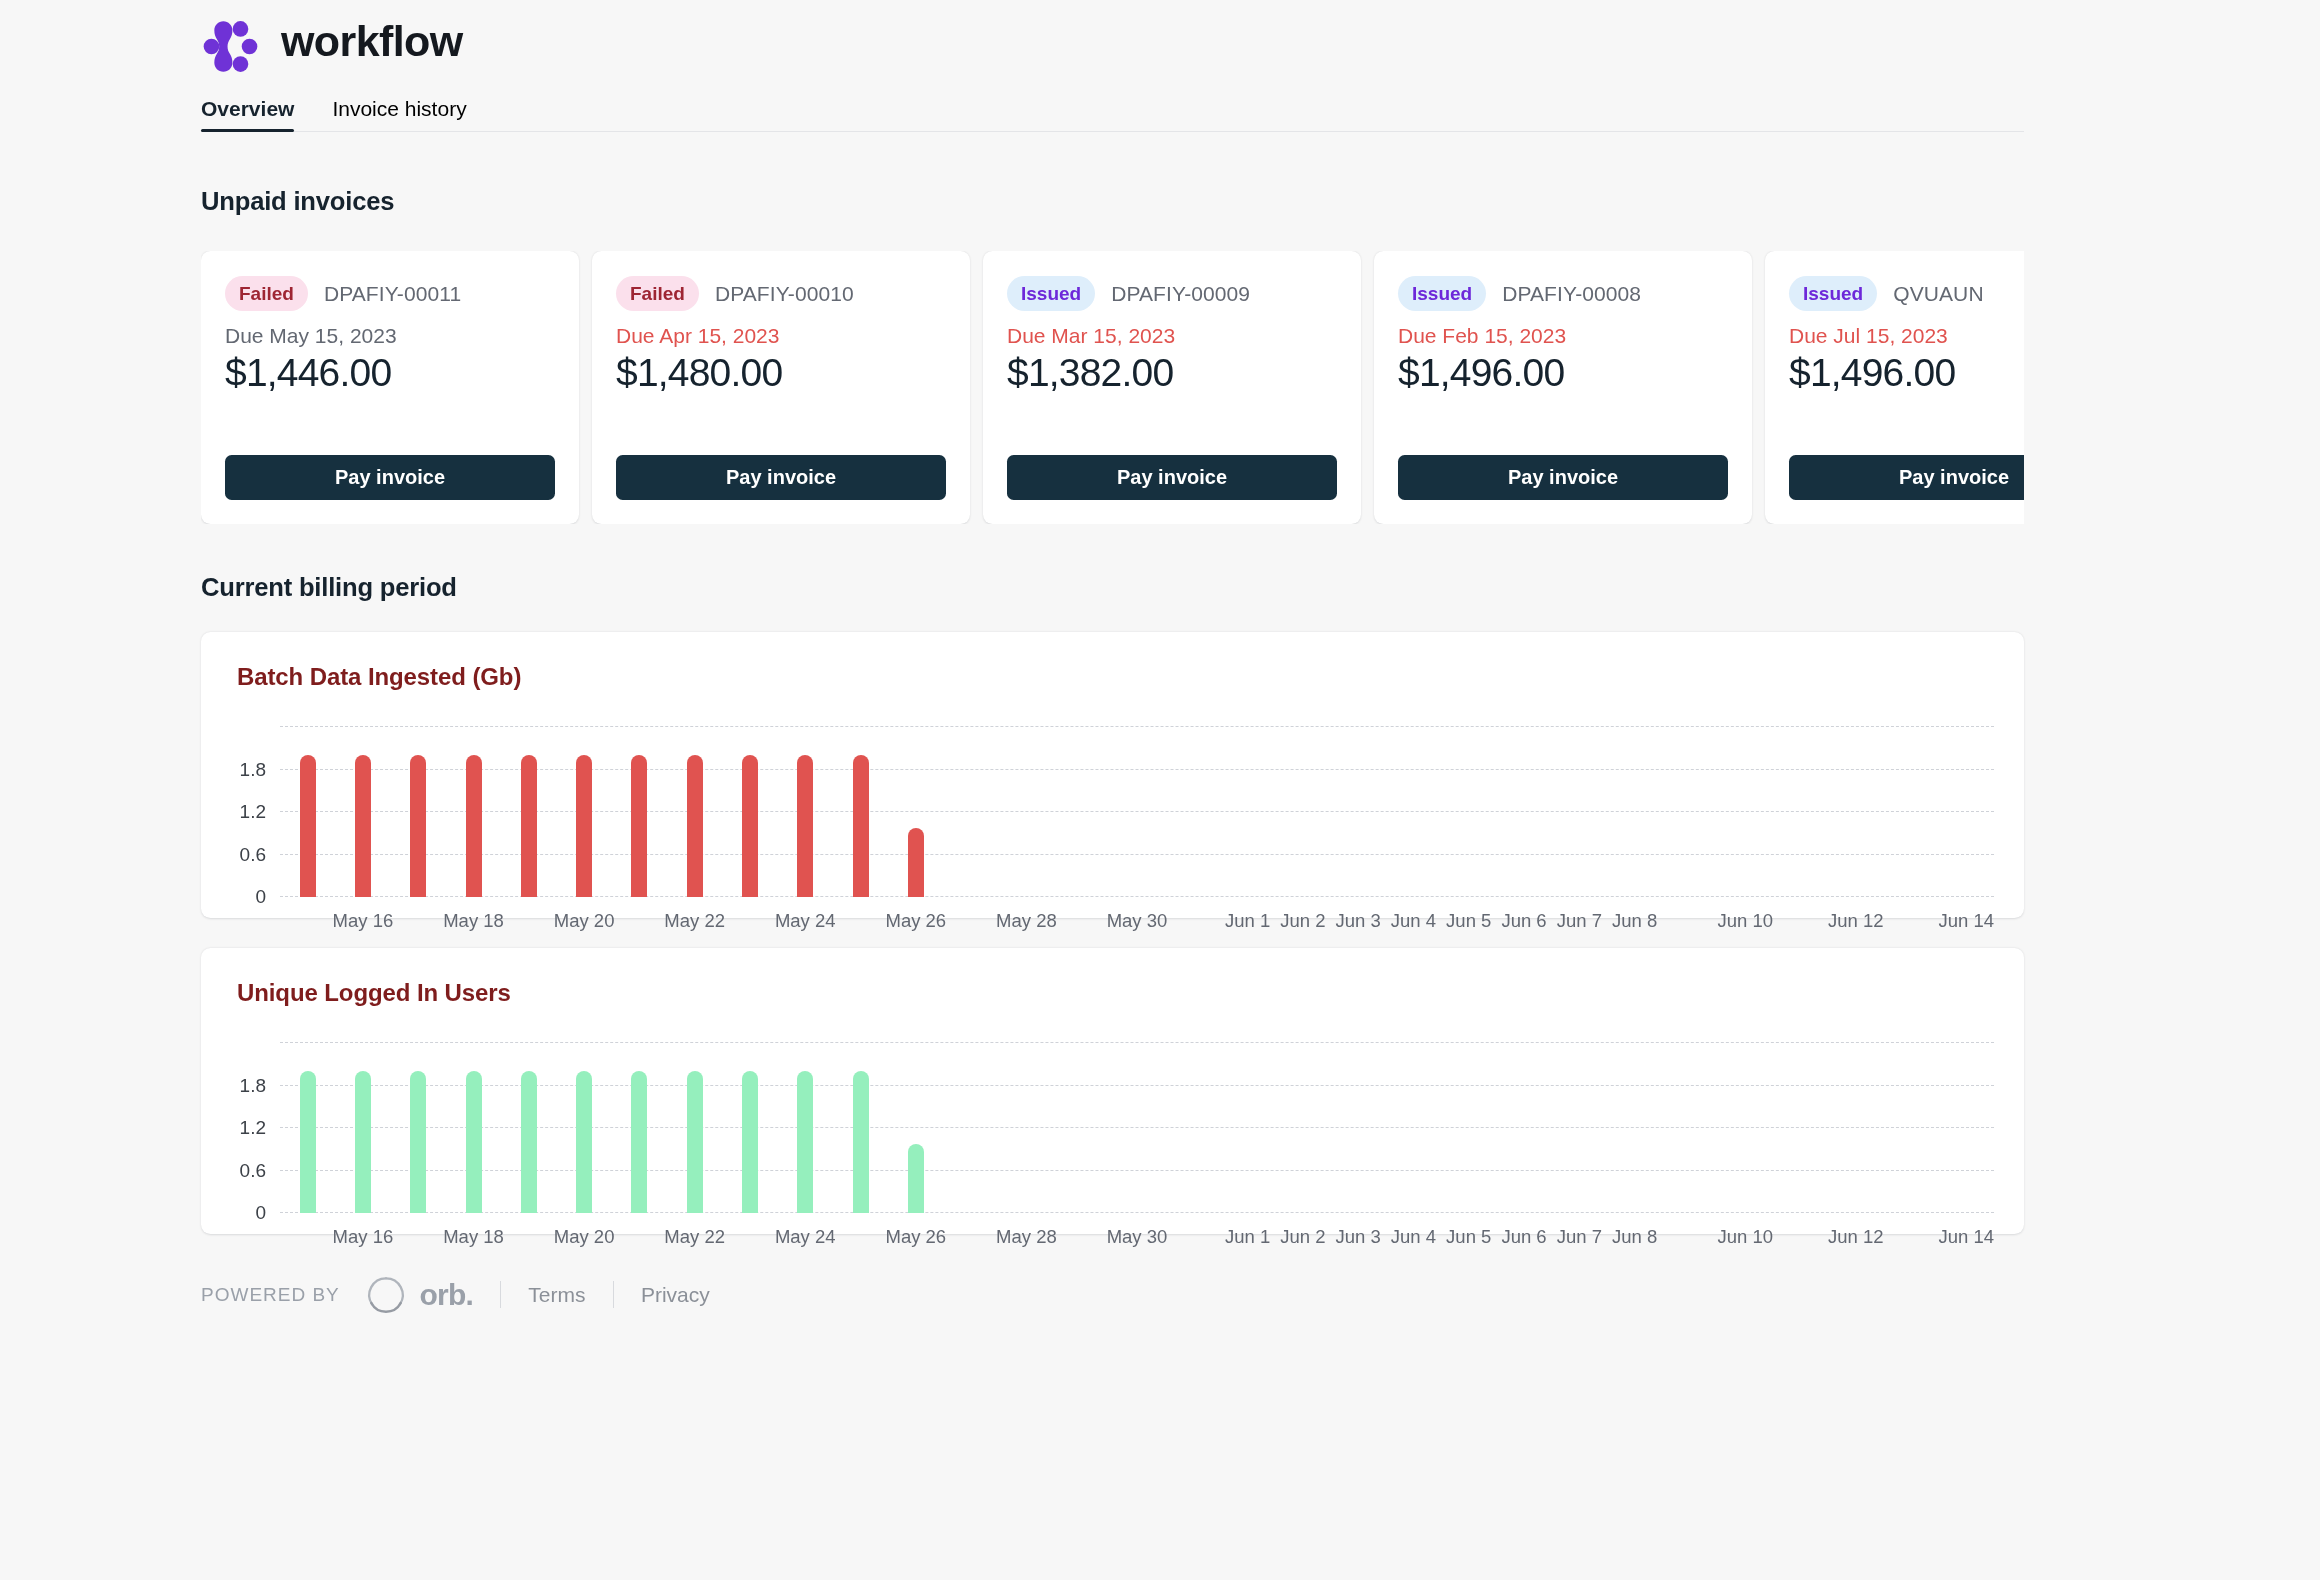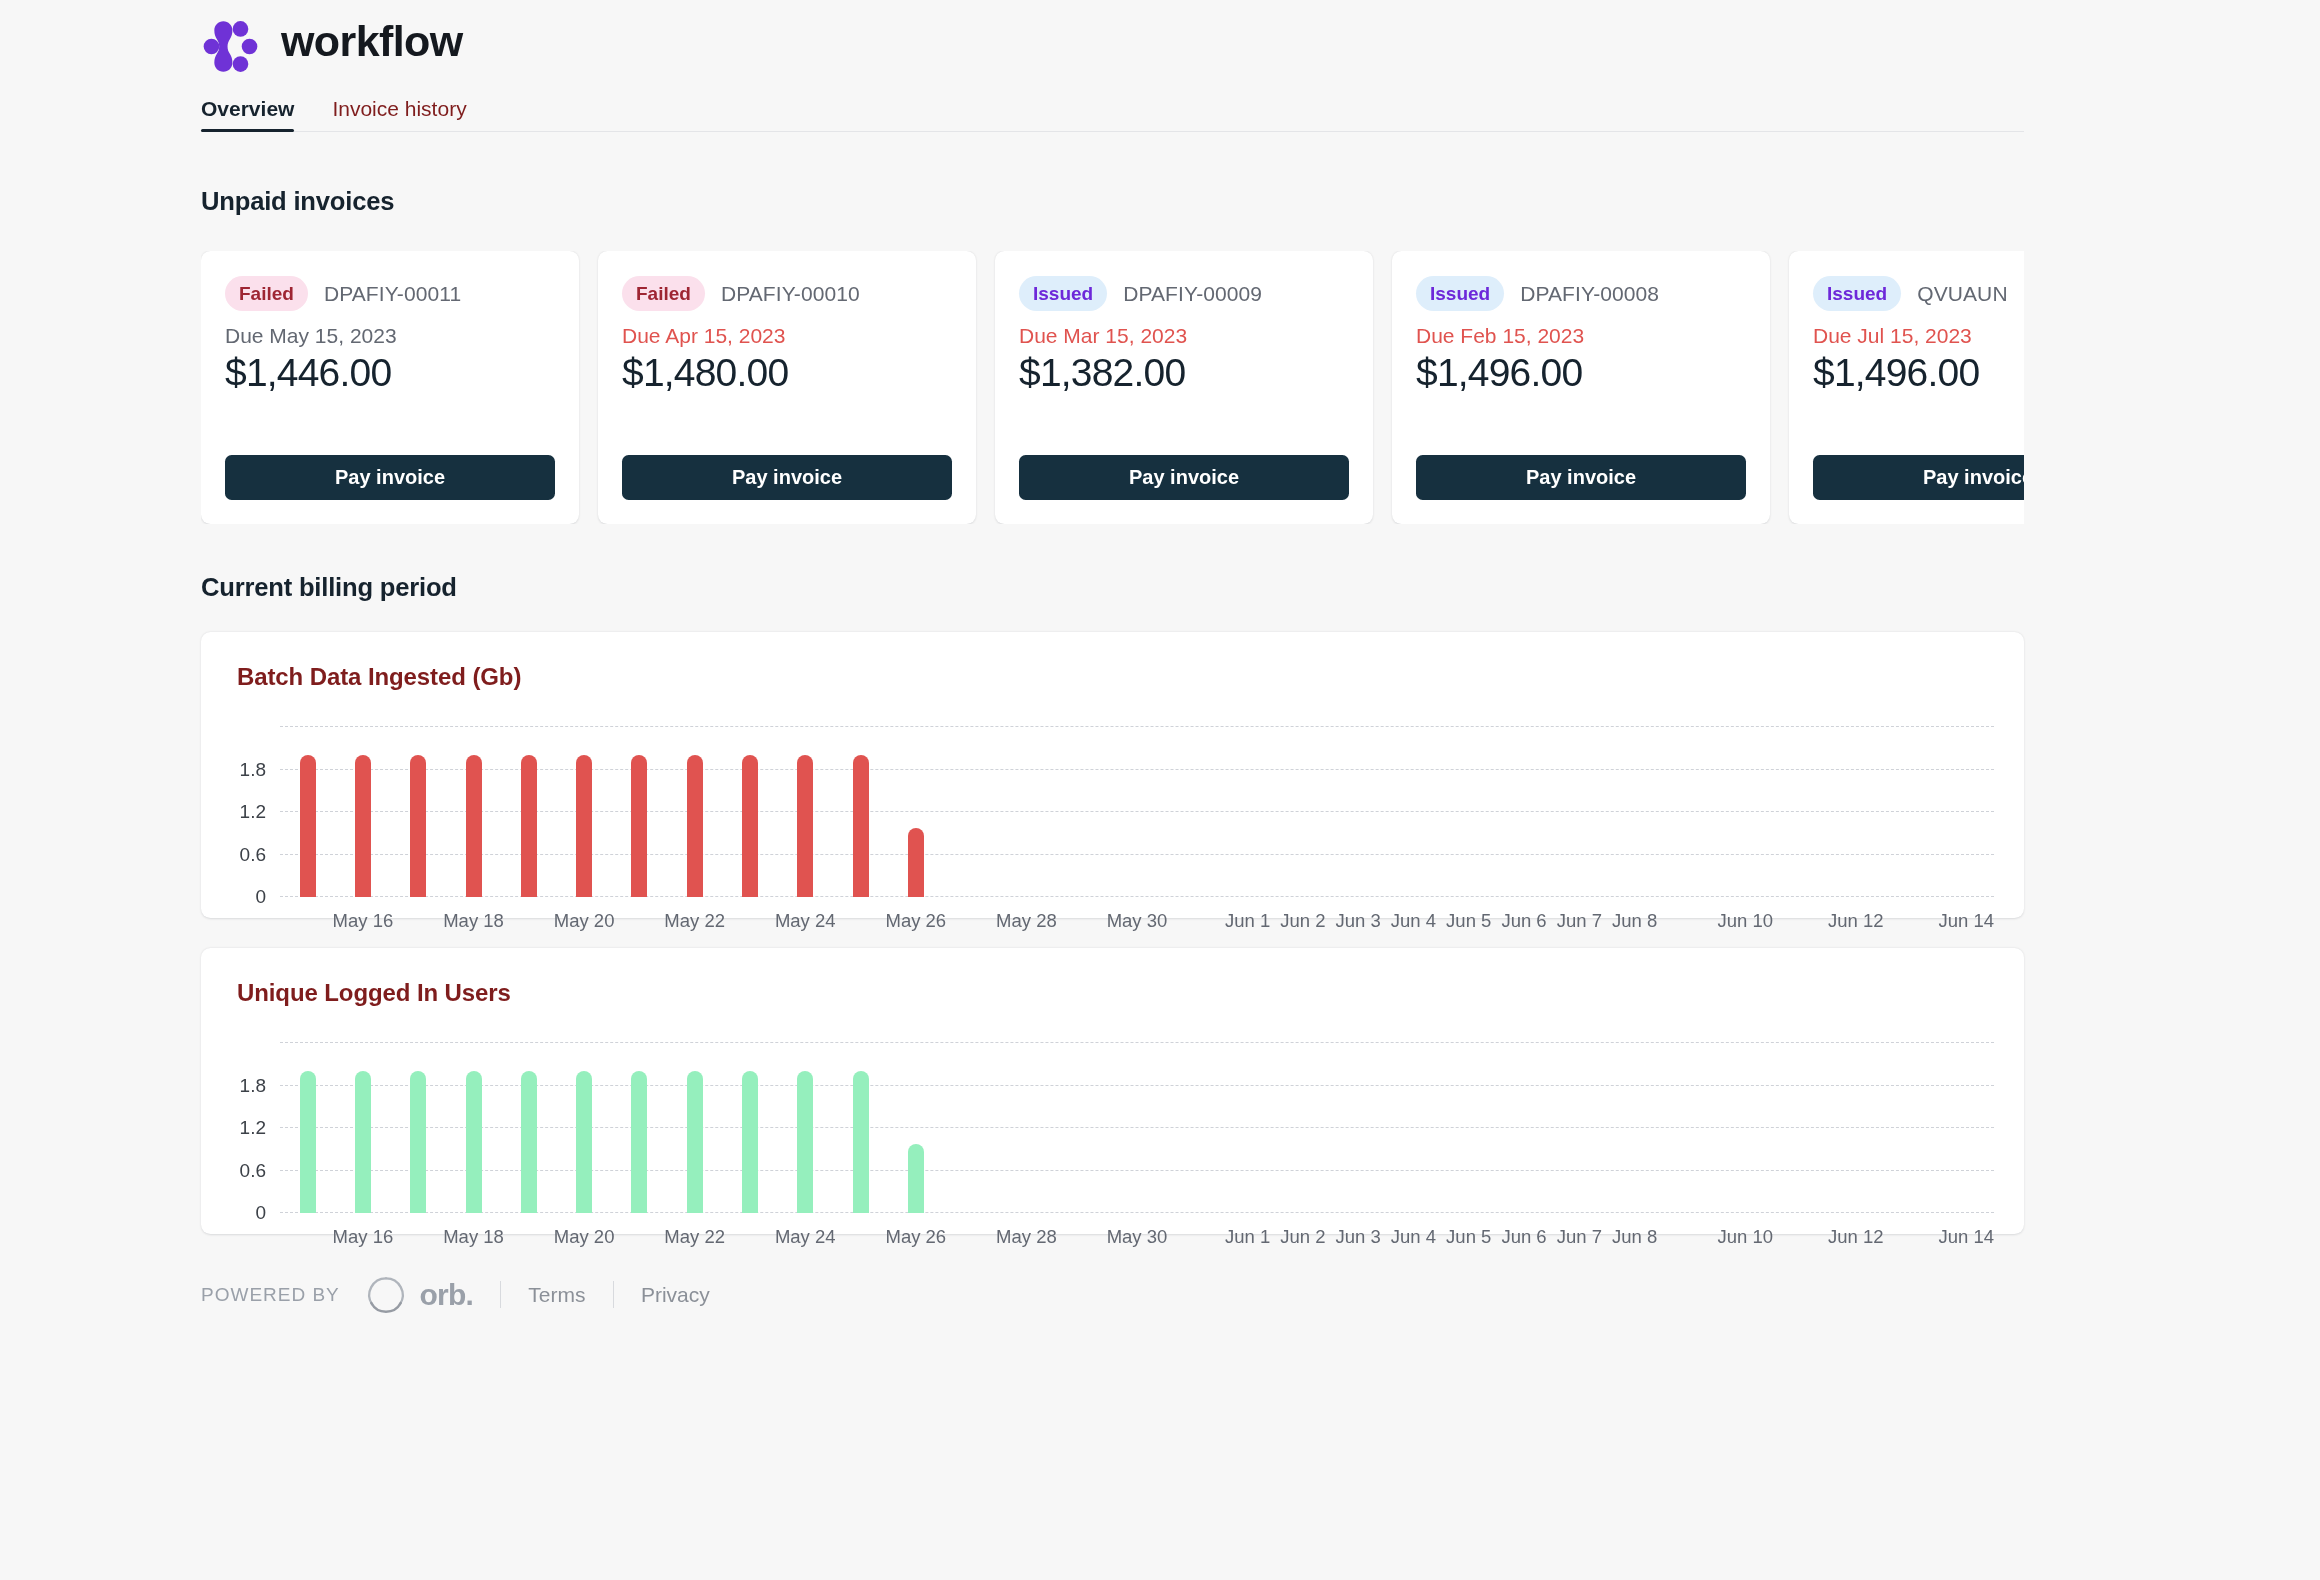--- a/index.html
+++ b/index.html
@@ -31,40 +31,40 @@
     font-size: 43px; font-weight: bold; color: #15191f;
     letter-spacing: -0.6px;
   }
   .tabs {
     display: flex; align-items: flex-end; gap: 38px;
     border-bottom: 1.4px solid #e4e5e8;
     height: 51px;
     width: 1823px;
   }
   .tab {
-    font-size: 21px; color: #7f1d1d; padding-bottom: 12.3px;
+    font-size: 21px; color: #000000; padding-bottom: 12.3px;
     cursor: pointer; line-height: 1; position: relative;
   }
   .tab.active { color: #16232e; font-weight: bold; }
   .tab.active::after {
     content: ""; position: absolute; left: 0; right: 0; bottom: -1.4px;
     height: 3.3px; background: #16232e; border-radius: 1.9px;
   }
 
   
   .section-title {
     font-size: 25.6px; font-weight: bold; color: #16232e;
     letter-spacing: -0.2px;
   }
   .sec-unpaid { margin-top: 55px; }
   .sec-billing { margin-top: 49px; }
 
   
   .cards-viewport { margin-top: 35px; width: 1823px; overflow: hidden; }
-  .cards-row { display: flex; gap: 19px; }
+  .cards-row { display: flex; gap: 13px; }
   .inv-card {
     flex: 0 0 378px; width: 378px; height: 273px;
     background: #ffffff; border-radius: 9.5px;
     box-shadow: 0 0.9px 1.9px rgba(16,24,40,0.06), 0 0.9px 2.8px rgba(16,24,40,0.07);
     padding: 26.5px 24px 24px 24px;
     position: relative;
   }
   .card-top { display: flex; align-items: center; gap: 16px; height: 32px; }
   .badge {
     font-size: 19px; font-weight: bold; line-height: 1;

